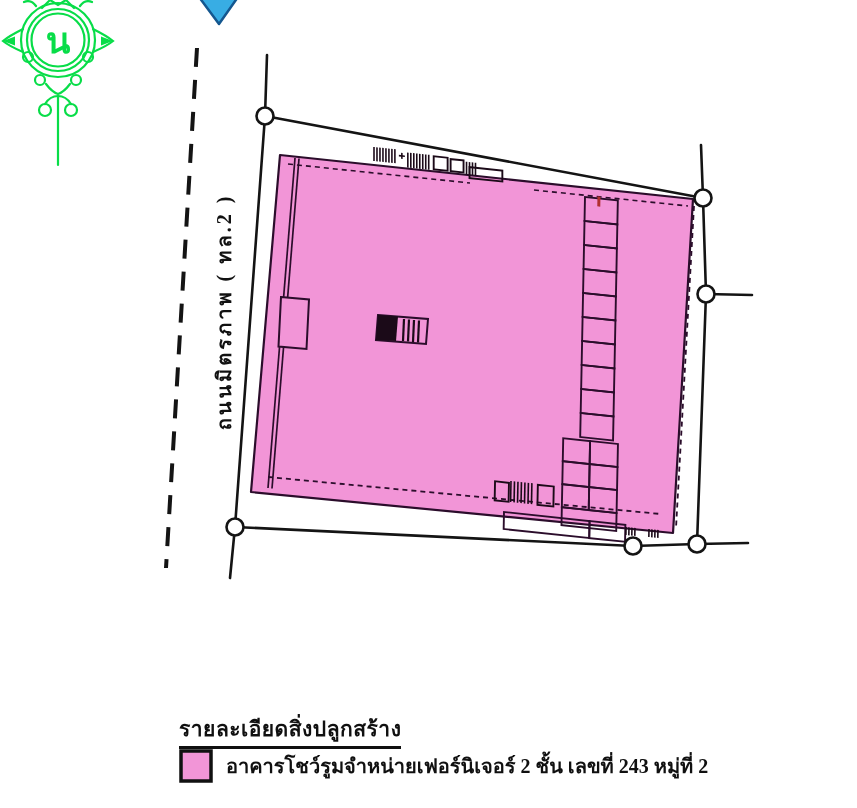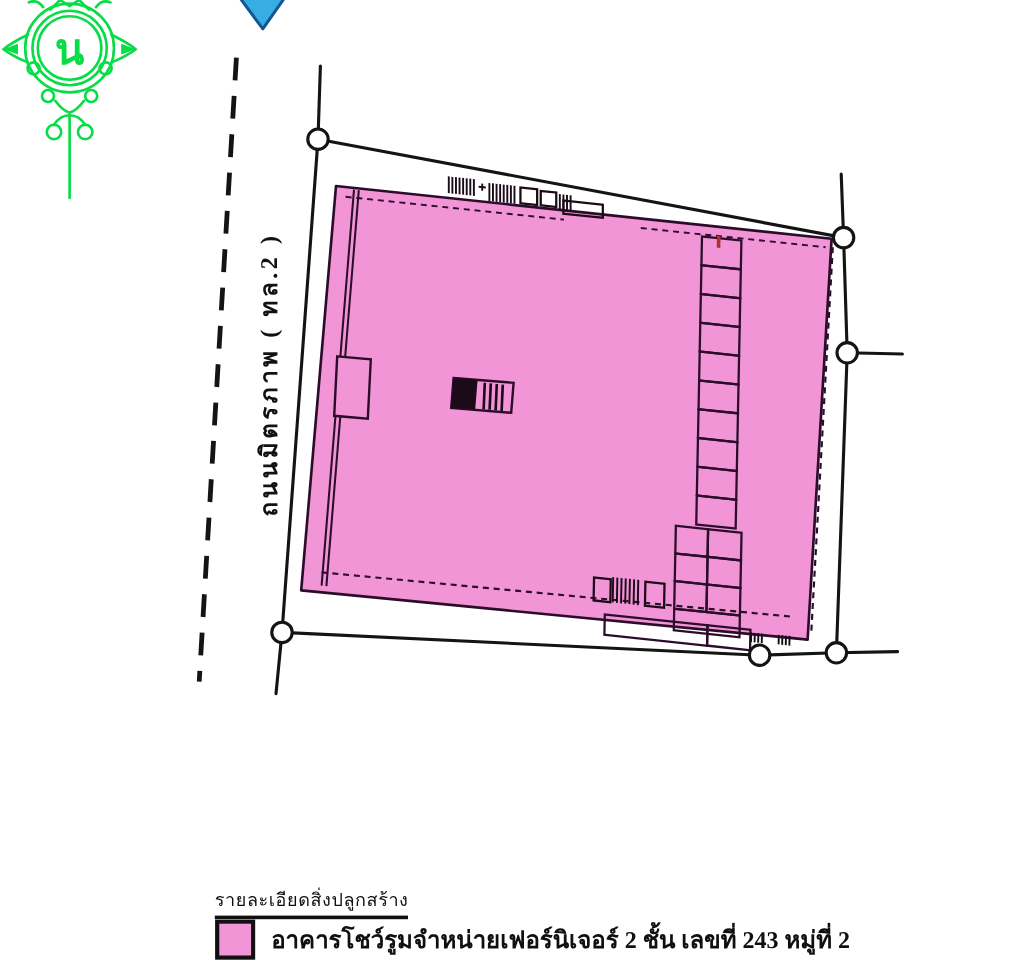--- a/index.html
+++ b/index.html
@@ -18,25 +18,24 @@
     overflow:hidden;
     font-family:"Liberation Serif","DejaVu Serif",serif;
   }
   .plan-svg{position:absolute;left:0;top:0;}
   .legend{
     position:absolute;left:179px;top:712px;width:640px;
     color:#101010;
   }
   .legend-title{
     display:inline-block;
-    font-size:15px;font-weight:normal;
+    font-size:21px;font-weight:bold;
     border-bottom:3px solid #101010;
     padding-bottom:1px;
     letter-spacing:0.5px;
-    margin-top:26px;
   }
   .legend-row{
     display:flex;align-items:center;gap:13px;
   }
   .legend-label{
     font-size:20px;font-weight:bold;white-space:nowrap;
   }
   .swatch-svg{display:block;}
 </style>
 </head>

